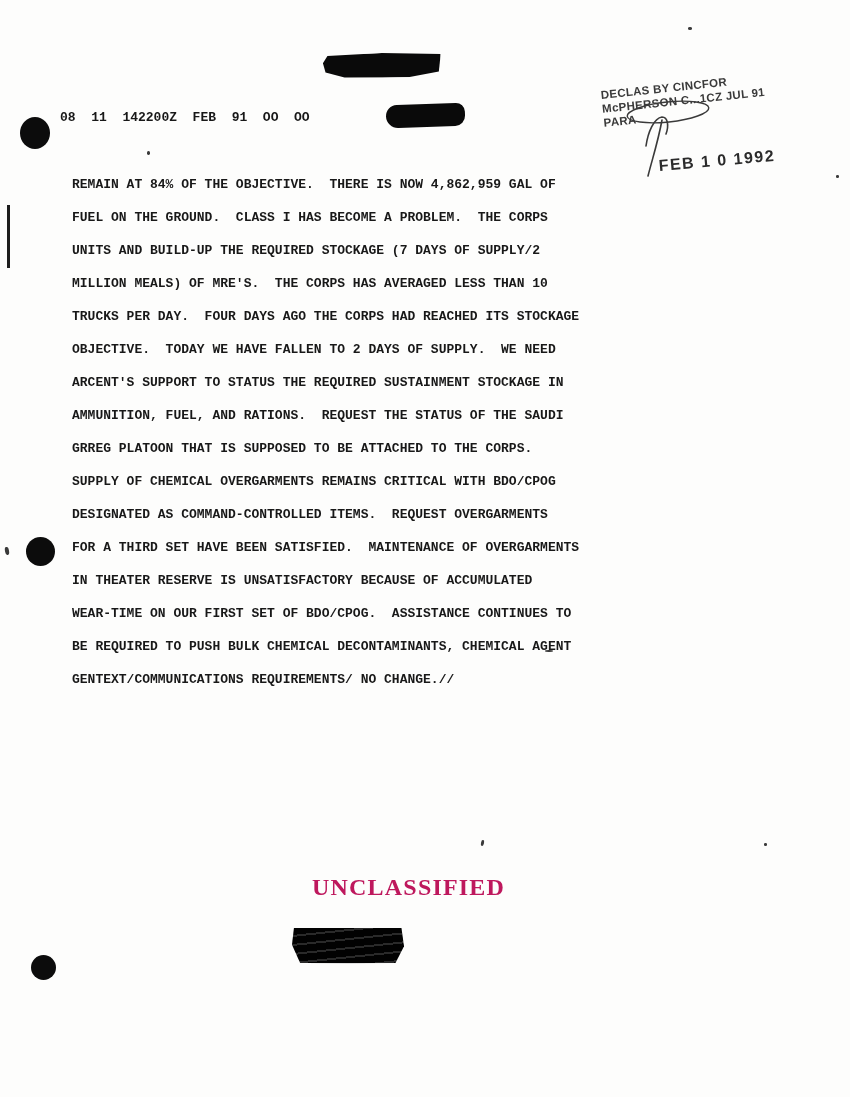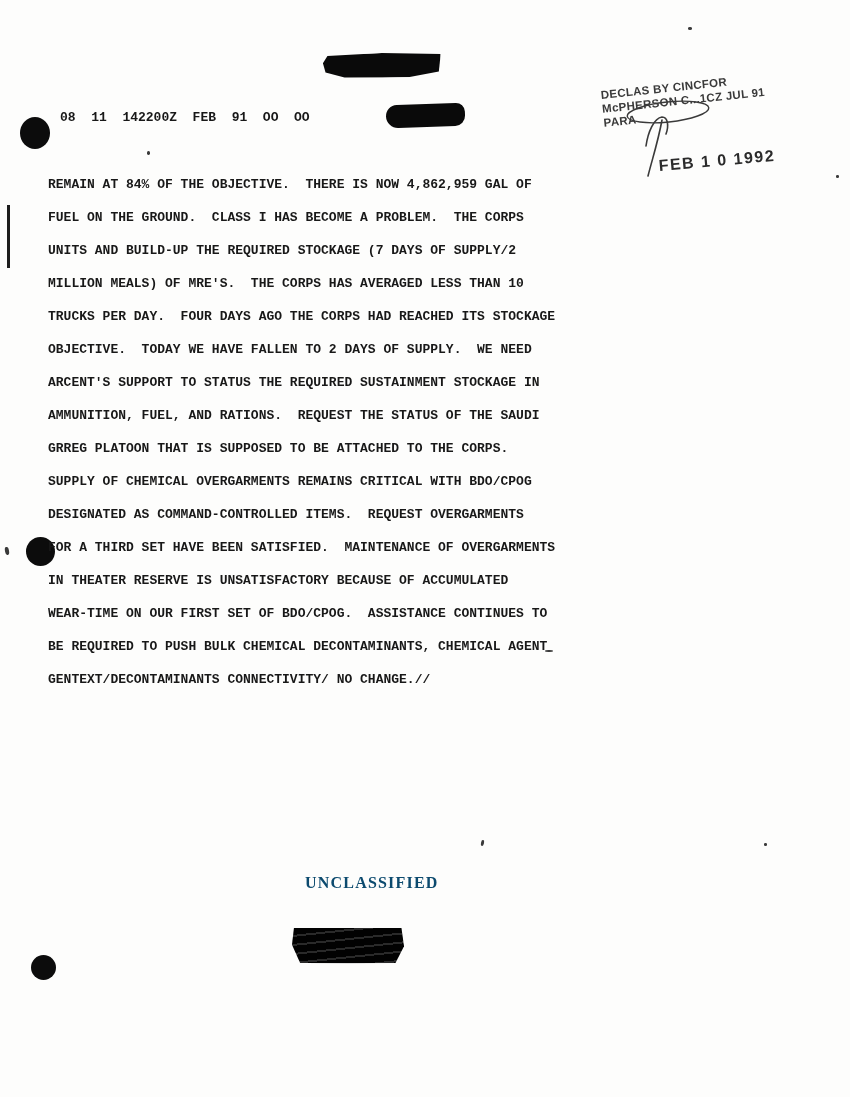--- a/index.html
+++ b/index.html
@@ -11,27 +11,27 @@
     overflow:hidden;
     font-family:"Liberation Mono","DejaVu Sans Mono",monospace;
   }
   .typewriter { color:#181818; font-weight:700; font-size:13px; }
 
   .dtg {
     position:absolute; left:60px; top:108px;
     white-space:pre; line-height:20px;
   }
 
-  .body-text { position:absolute; left:48px; top:168px; }
+  .body-text { position:absolute; left:72px; top:168px; }
   .body-text .line { white-space:pre; height:33px; line-height:33px; }
 
   .classification {
-    position:absolute; left:305px; top:874px;
+    position:absolute; left:312px; top:874px;
     font-family:"Liberation Serif","DejaVu Serif",serif;
-    font-weight:700; font-size:16px; letter-spacing:1.2px; color:#0c4a6e;
+    font-weight:700; font-size:24px; letter-spacing:1.2px; color:#be185d;
   }
 
   
   .declas-stamp {
     position:absolute; left:600px; top:88px; width:185px;
     transform:rotate(-6deg); transform-origin:0 0;
     font-family:"Liberation Sans","DejaVu Sans",sans-serif;
     font-size:11.5px; font-weight:600; color:#3a3a3a;
     line-height:14px; letter-spacing:0.3px;
   }
@@ -133,21 +133,21 @@
 
       <div class="line">FOR A THIRD SET HAVE BEEN SATISFIED.  MAINTENANCE OF OVERGARMENTS</div>
 
       <div class="line">IN THEATER RESERVE IS UNSATISFACTORY BECAUSE OF ACCUMULATED</div>
 
       <div class="line">WEAR-TIME ON OUR FIRST SET OF BDO/CPOG.  ASSISTANCE CONTINUES TO</div>
 
       <div class="line">BE REQUIRED TO PUSH BULK CHEMICAL DECONTAMINANTS, CHEMICAL AGENT</div>
 
 
-      <div class="line">GENTEXT/DECONTAMINANTS CONNECTIVITY/ NO CHANGE.//</div>
+      <div class="line">GENTEXT/COMMUNICATIONS REQUIREMENTS/ NO CHANGE.//</div>
     </div>
 
   <div class="classification">UNCLASSIFIED</div>
 
   <div class="redact-bottom"></div>
 
   <div class="speck sp1"></div>
   <div class="speck sp2"></div>
   <div class="speck sp3"></div>
   <div class="speck sp4"></div>

